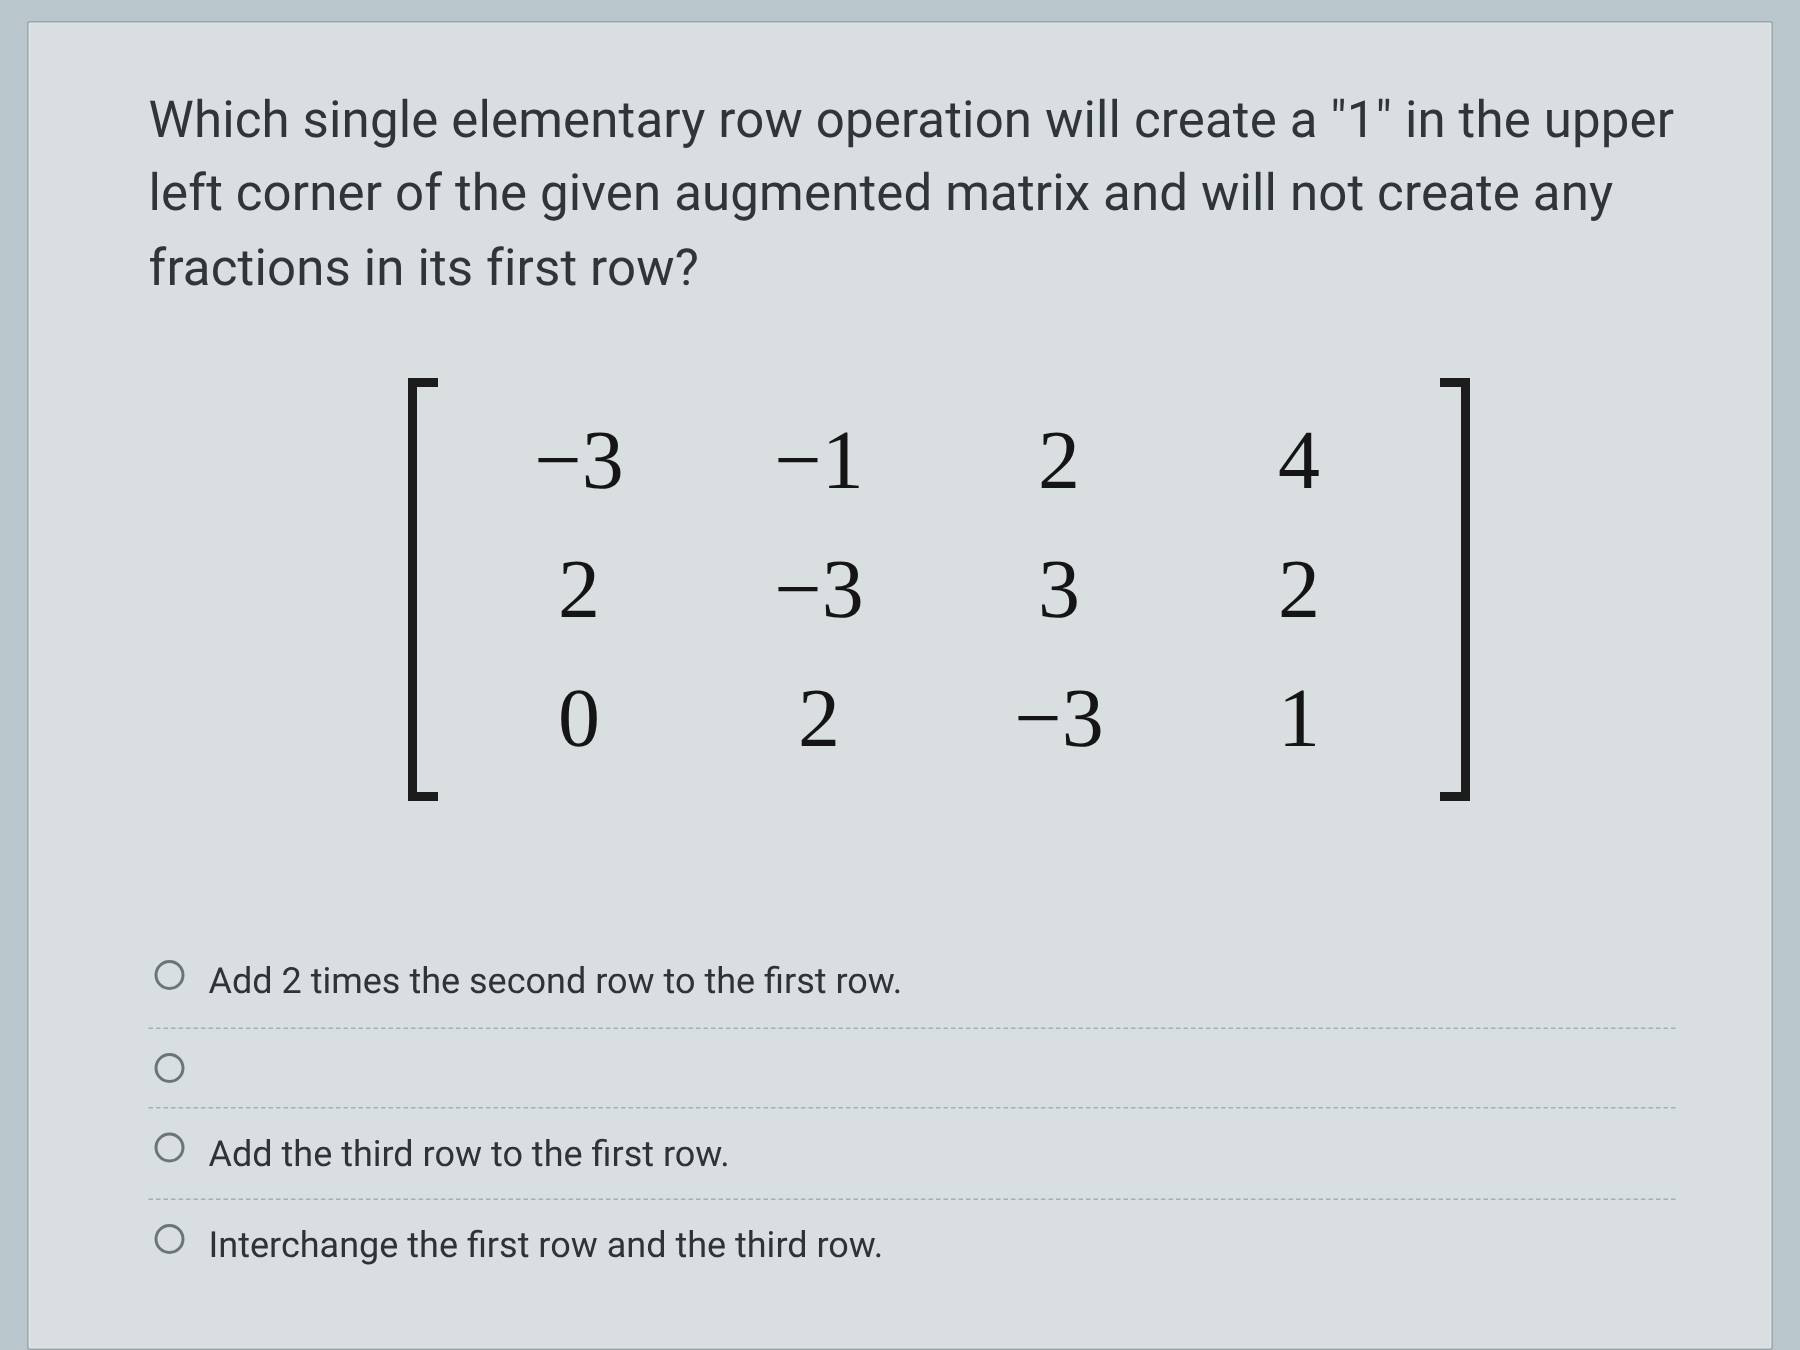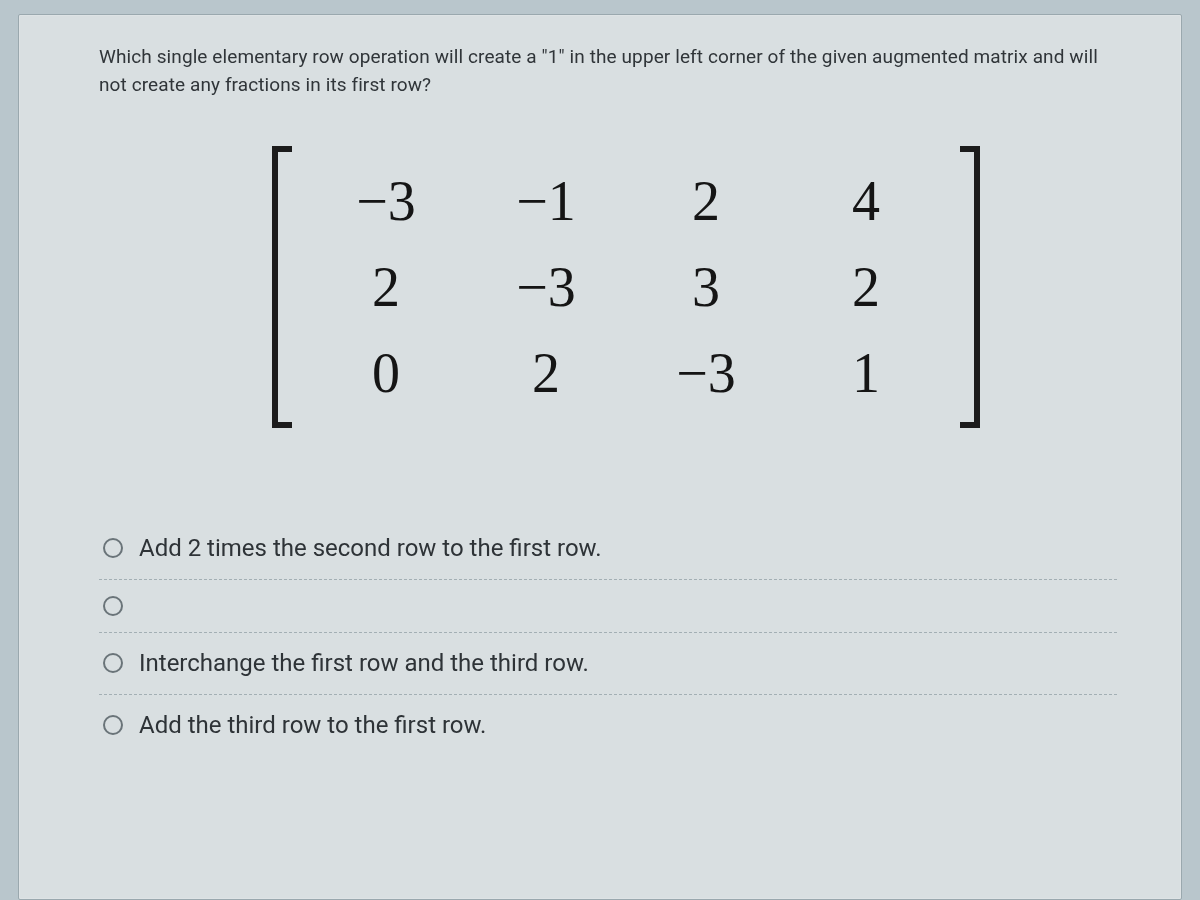--- a/index.html
+++ b/index.html
@@ -14,26 +14,26 @@
       background: #d9dfe1;
       border: 1px solid #9aa8ae;
       border-radius: 2px;
       width: 100%;
       height: 100%;
       padding: 20px 64px 20px 80px;
       position: relative;
       box-shadow: inset 0 0 0 1px rgba(255,255,255,0.15);
     }
     .question-text {
-      font-size: 19px;
+      font-size: 34px;
       line-height: 1.45;
       color: #303539;
       font-weight: 400;
       letter-spacing: 0.1px;
-      margin-top: 8px;
+      margin-top: 21px;
       margin-bottom: 48px;
     }
     .matrix-wrap {
       display: flex;
       justify-content: center;
       padding-left: 36px;
       margin-bottom: 90px;
     }
     .matrix {
       display: flex;
@@ -74,21 +74,20 @@
       color: #151515;
       padding: 12px 10px;
     }
     .cell { text-align: center; line-height: 1; }
     .choices {
       font-size: 24px;
       color: #2e3337;
     }
     .choice {
       display: flex;
-      align-items: center;
       gap: 16px;
       padding: 16px 4px;
       border-top: 1px dashed #a3afb4;
     }
     .choice:first-child { border-top: none; }
     .radio {
       width: 20px; height: 20px;
       border: 2px solid #6a7479;
       border-radius: 50%;
       flex: 0 0 20px;
@@ -129,21 +128,21 @@
   <div class="choices">
     <div class="choice">
       <span class="radio"></span>
       <span class="choice-label">Add 2 times the second row to the first row.</span>
     </div>
     <div class="choice">
       <span class="radio"></span>
     </div>
     <div class="choice">
       <span class="radio"></span>
-      <span class="choice-label">Interchange the first row and the third row.</span>
+      <span class="choice-label">Add the third row to the first row.</span>
     </div>
     <div class="choice">
       <span class="radio"></span>
-      <span class="choice-label">Add the third row to the first row.</span>
+      <span class="choice-label">Interchange the first row and the third row.</span>
     </div>
   </div>
 
 </div>
 
 </body></html>

